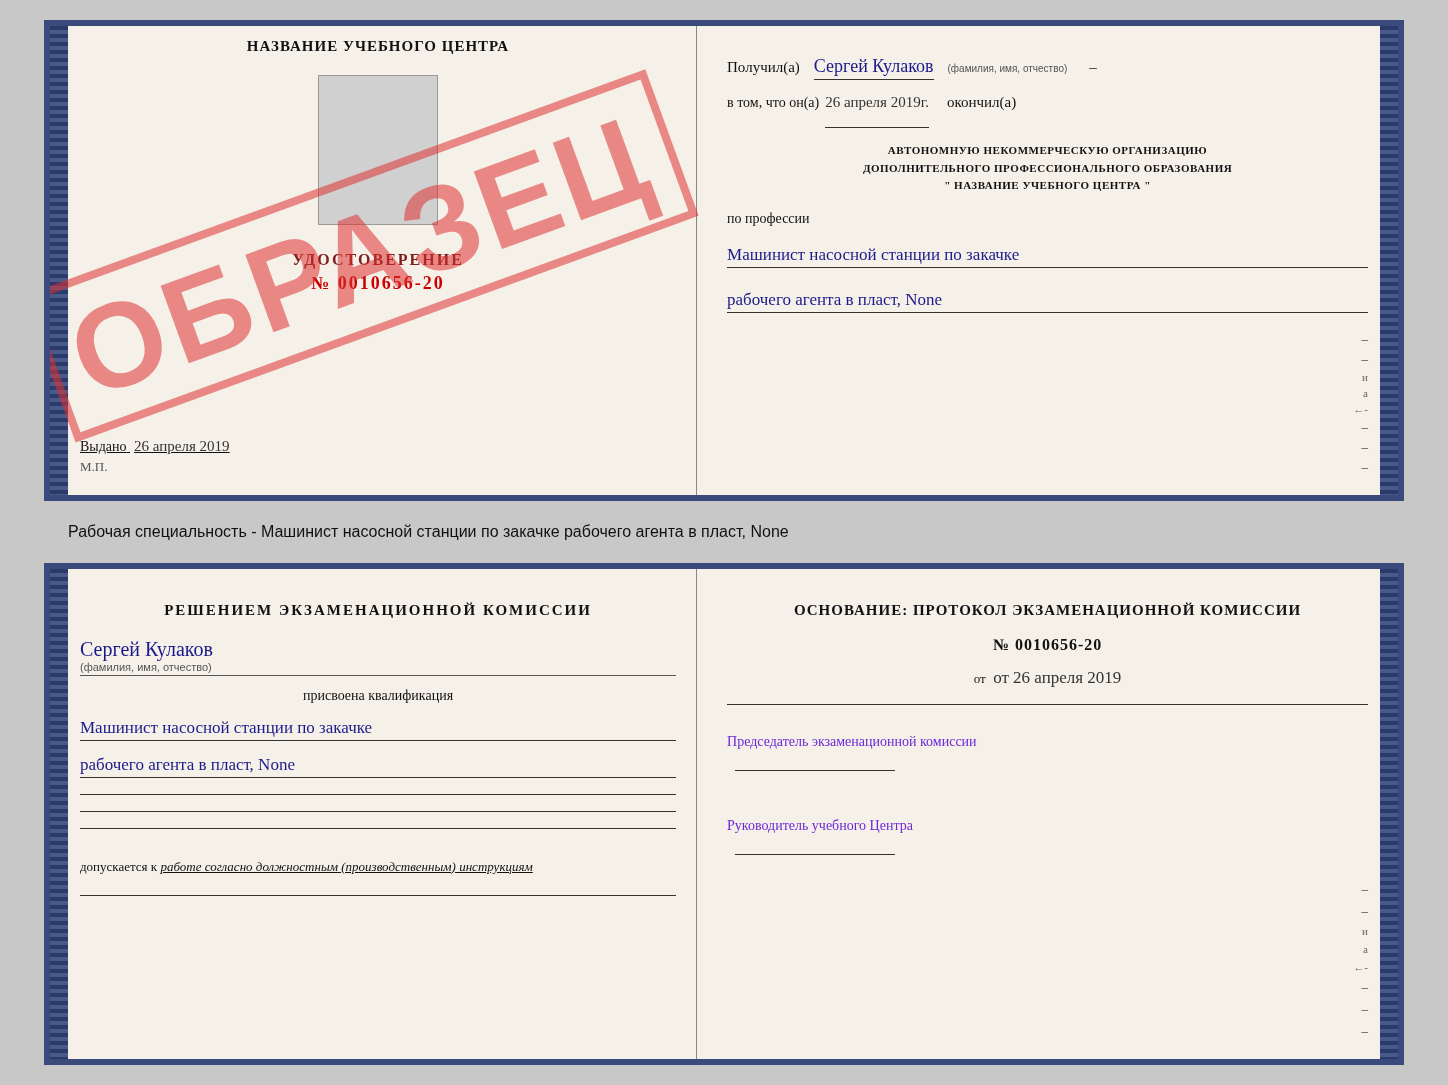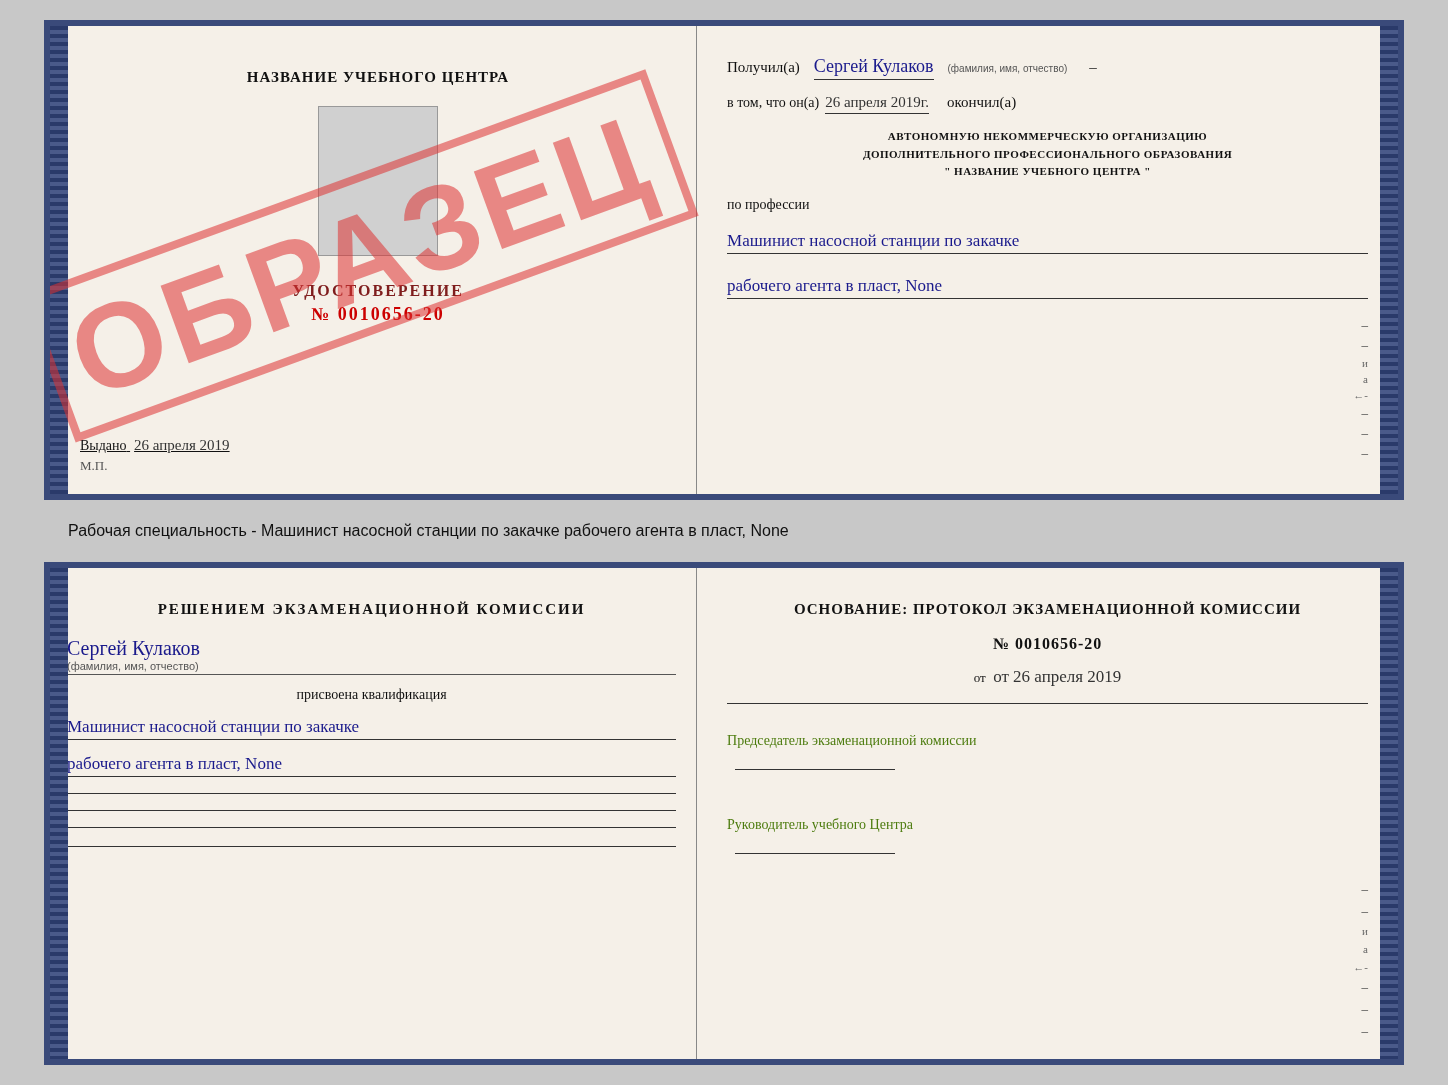--- a/index.html
+++ b/index.html
@@ -23,21 +23,21 @@
       display: flex;
       flex-direction: row;
       min-height: 480px;
       position: relative;
       overflow: hidden;
     }
 
     .doc-left {
       width: 48%;
       border-right: 1px solid #888;
-      padding: 43px 20px 20px 30px;
+      padding: 12px 20px 20px 30px;
       display: flex;
       flex-direction: column;
       align-items: center;
       position: relative;
     }
 
     .doc-right {
       width: 52%;
       padding: 30px 30px 20px 30px;
       display: flex;
@@ -158,21 +158,21 @@
       align-items: baseline;
       gap: 6px;
       flex-wrap: wrap;
     }
 
     .handwritten-date {
       font-family: 'Segoe Script', 'Brush Script MT', cursive;
       font-size: 15px;
       color: #333;
       border-bottom: 1px solid #333;
-      padding-bottom: 2px;
+      padding-bottom: 16px;
     }
 
     .org-block {
       font-size: 11px;
       text-align: center;
       text-transform: uppercase;
       letter-spacing: 0.5px;
       line-height: 1.6;
       font-weight: bold;
       color: #111;
@@ -233,21 +233,21 @@
       display: flex;
       flex-direction: row;
       min-height: 400px;
       position: relative;
       overflow: hidden;
     }
 
     .doc-bottom-left {
       width: 48%;
       border-right: 1px solid #888;
-      padding: 30px 20px 20px 17px;
+      padding: 30px 20px 20px 30px;
       display: flex;
       flex-direction: column;
       gap: 12px;
     }
 
     .doc-bottom-right {
       width: 52%;
       padding: 30px 30px 20px 30px;
       display: flex;
       flex-direction: column;
@@ -325,21 +325,21 @@
     }
 
     .ot-date {
       font-size: 14px;
       text-align: center;
       color: #111;
     }
 
     .podpis-block {
       font-size: 14px;
-      color: #4d7c0f;
+      color: #6d28d9;
       margin-top: 10px;
       line-height: 1.8;
     }
 
     .underline-dash {
       border-bottom: 1px solid #333;
       display: inline-block;
       width: 160px;
       margin-left: 8px;
       margin-top: 6px;
@@ -466,20 +466,24 @@
 
     <div class="prisvoena-label">присвоена квалификация</div>
 
     <span class="handwritten-profession bottom-underline">Машинист насосной станции по закачке</span>
     <span class="handwritten-profession2 bottom-underline">рабочего агента в пласт, None</span>
 
     <div style="border-bottom:1px solid #333; margin-top:4px;"></div>
     <div style="border-bottom:1px solid #333; margin-top:4px;"></div>
     <div style="border-bottom:1px solid #333; margin-top:4px;"></div>
 
+    <div class="dopuskaetsya-block">
+      <span>допускается к</span>
+      <span class="italic-underline">работе согласно должностным (производственным) инструкциям</span>
+    </div>
     <div style="border-bottom:1px solid #333; margin-top:6px;"></div>
   </div>
 
   <div class="doc-bottom-right">
     <div class="osnova-block">Основание: протокол экзаменационной комиссии</div>
 
     <div class="protokol-number">№ 0010656-20</div>
 
     <div class="ot-date">
       <span style="font-size:13px;">от</span>

